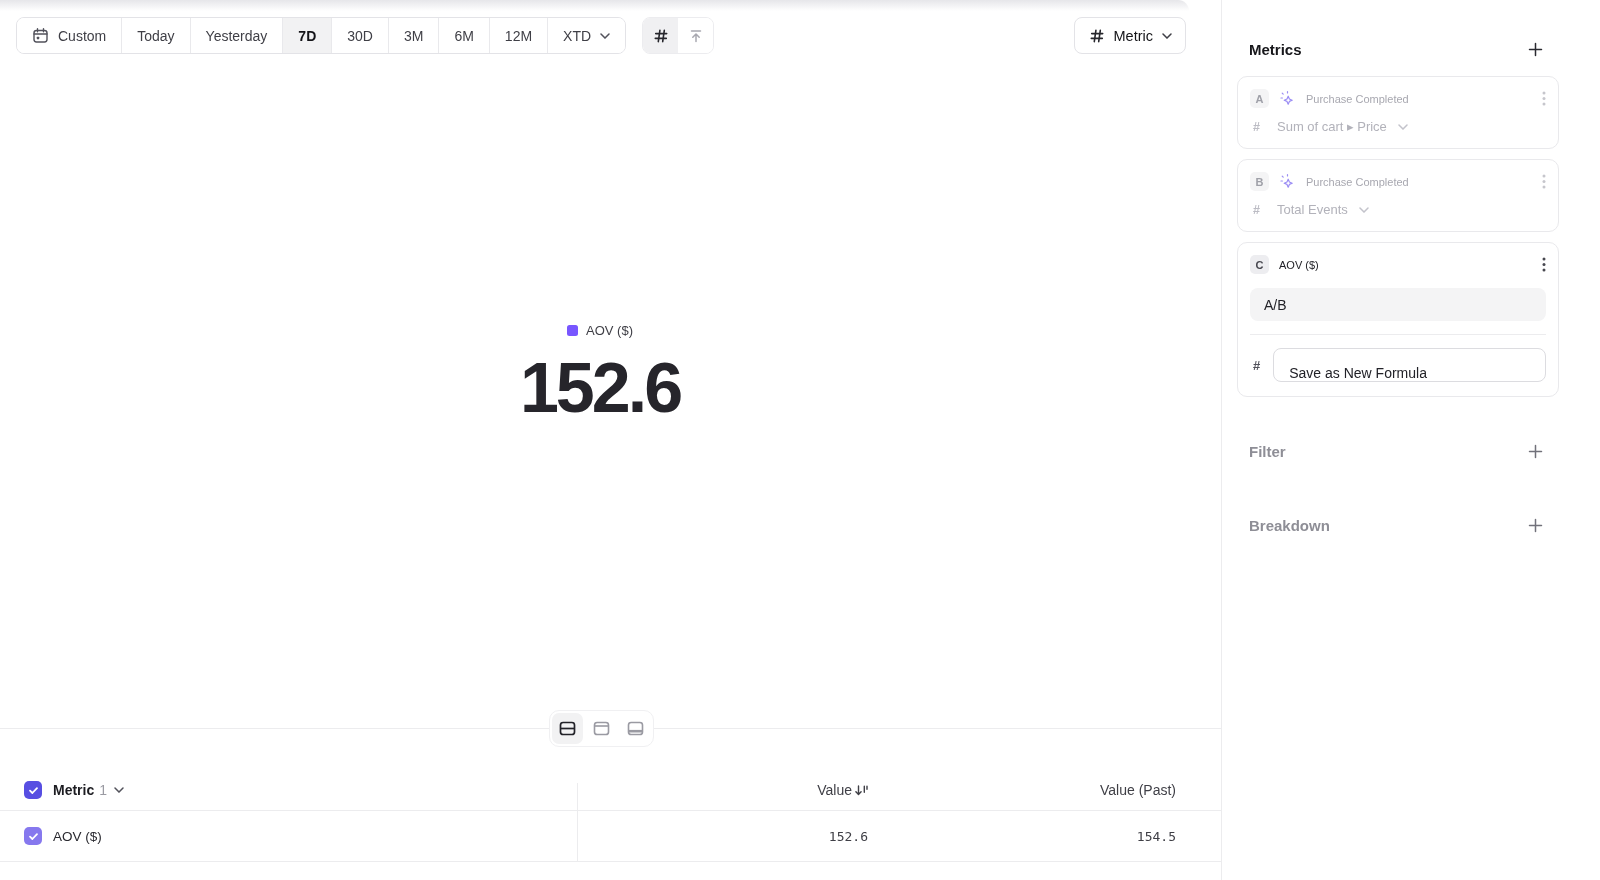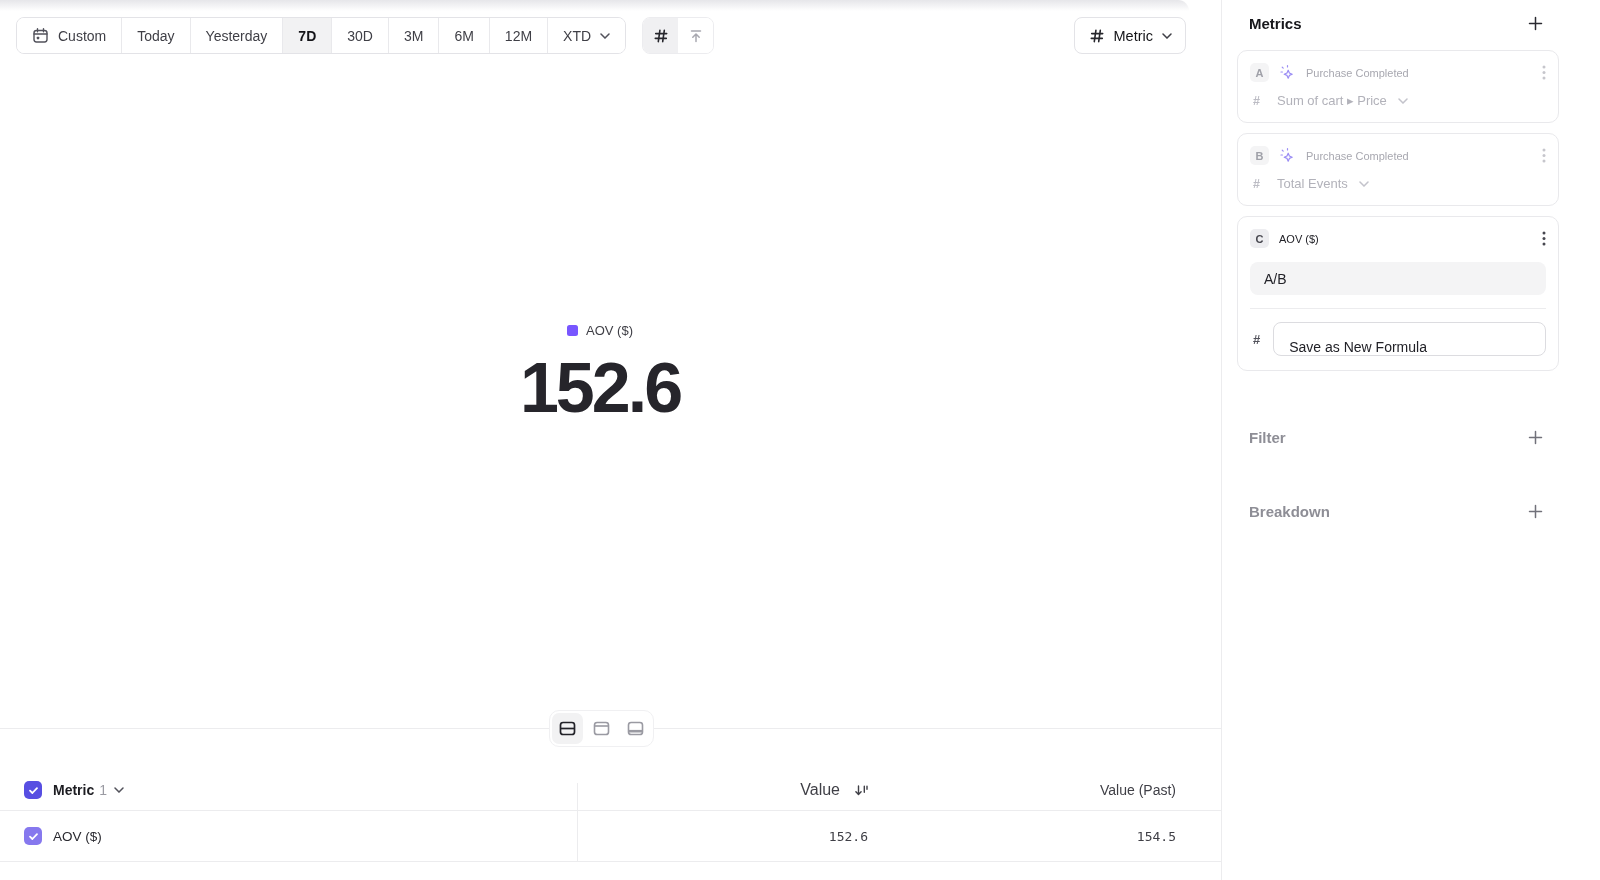--- a/index.html
+++ b/index.html
@@ -54,27 +54,27 @@
   .t-head { height:40px; position:relative; display:flex; align-items:center; padding-left:24px; }
   .t-row { height:52px; position:relative; display:flex; align-items:center; padding-left:24px;
     border-top:1px solid #ececee; border-bottom:1px solid #ececee; }
   .checkbox { width:18px; height:18px; border-radius:5px; display:flex; align-items:center; justify-content:center; cursor:pointer; }
   .checkbox.dark { background:#574ee2; }
   .checkbox.light { background:#8678ee; }
   .metric-label { margin-left:11px; font-size:14px; font-weight:700; color:#1c1c21; }
   .metric-count { margin-left:5px; font-size:14px; color:#9a9aa2; }
   .t-head .chev { margin-left:7px; color:#52525b; }
   .row-name { margin-left:11px; font-size:13.5px; color:#2a2a30; }
-  .col-head-value { position:absolute; right:353px; display:flex; align-items:center; gap:14px; font-size:16px; color:#3f3f46; cursor:pointer; }
+  .col-head-value { position:absolute; right:353px; display:flex; align-items:center; gap:2px; font-size:14px; color:#3f3f46; cursor:pointer; }
   .col-head-past { position:absolute; right:45px; font-size:14px; color:#3f3f46; cursor:pointer; }
   .cell-value { position:absolute; right:353px; font-family:"DejaVu Sans Mono",monospace; font-size:13px; color:#3f3f46; }
   .cell-past  { position:absolute; right:45px;  font-family:"DejaVu Sans Mono",monospace; font-size:13px; color:#3f3f46; }
 
   
-  .sidebar { position:absolute; top:0; right:0; width:379px; height:880px; border-left:1px solid #ececee; background:#fff; padding-top:15px; }
+  .sidebar { position:absolute; top:0; right:0; width:379px; height:880px; border-left:1px solid #ececee; background:#fff; padding-top:41px; }
   .sb-header { display:flex; align-items:center; justify-content:space-between; margin:0 57px 0 27px; }
   .sb-title { font-size:15px; font-weight:700; color:#17171b; }
   .sb-header.muted .sb-title { color:#8e8e96; }
   .plus-btn { color:#2a2a30; cursor:pointer; background:none; border:none; padding:0; }
   .sb-header.muted .plus-btn { color:#71717a; }
   .sb-cards { margin-top:18px; }
   .sb-card { margin:0 41px 10px 15px; border:1px solid #e9e9ec; border-radius:10px; padding:12px 12px 14px 12px; background:#fff; }
   .sb-card-row1 { display:flex; align-items:center; gap:10px; }
   .letter-badge { width:19px; height:19px; border-radius:5px; background:#f4f4f5; color:#9fa0a8;
     font-size:11px; font-weight:700; display:flex; align-items:center; justify-content:center; flex:none; }
@@ -85,21 +85,21 @@
   .dots.active { color:#47474f; }
   .sb-card-row2 { margin-top:11px; display:flex; align-items:center; gap:11px; font-size:13px; color:#b2b2ba; padding-left:3px; cursor:pointer; }
   .row2-hash { font-size:12.5px; font-weight:600; color:#bcbcc4; width:13px; }
   .formula-input { margin-top:14px; height:33px; background:#f4f4f5; border-radius:8px; display:flex;
     align-items:center; padding:0 14px; font-size:14px; color:#222228; cursor:text; }
   .card-divider { height:1px; background:#ececee; margin-top:13px; }
   .save-row { margin-top:13px; display:flex; align-items:center; gap:13px; padding-left:3px; }
   .save-hash { font-size:13px; font-weight:600; color:#52525b; }
   .save-btn { flex:1; height:34px; border:1px solid #dcdce0; border-radius:8px; background:#fff; display:flex;
     align-items:flex-end; padding:0 15px; font-size:14px; font-weight:500; color:#222228; cursor:pointer; }
-  .sb-section-filter { margin-top:58px; }
+  .sb-section-filter { margin-top:46px; }
   .sb-section-breakdown { margin-top:57px; }
 </style>
 </head>
 <body>
 
 <div class="main">
   <div class="top-shade"></div>
 
   <div class="toolbar">
     <div class="seg-dates">

